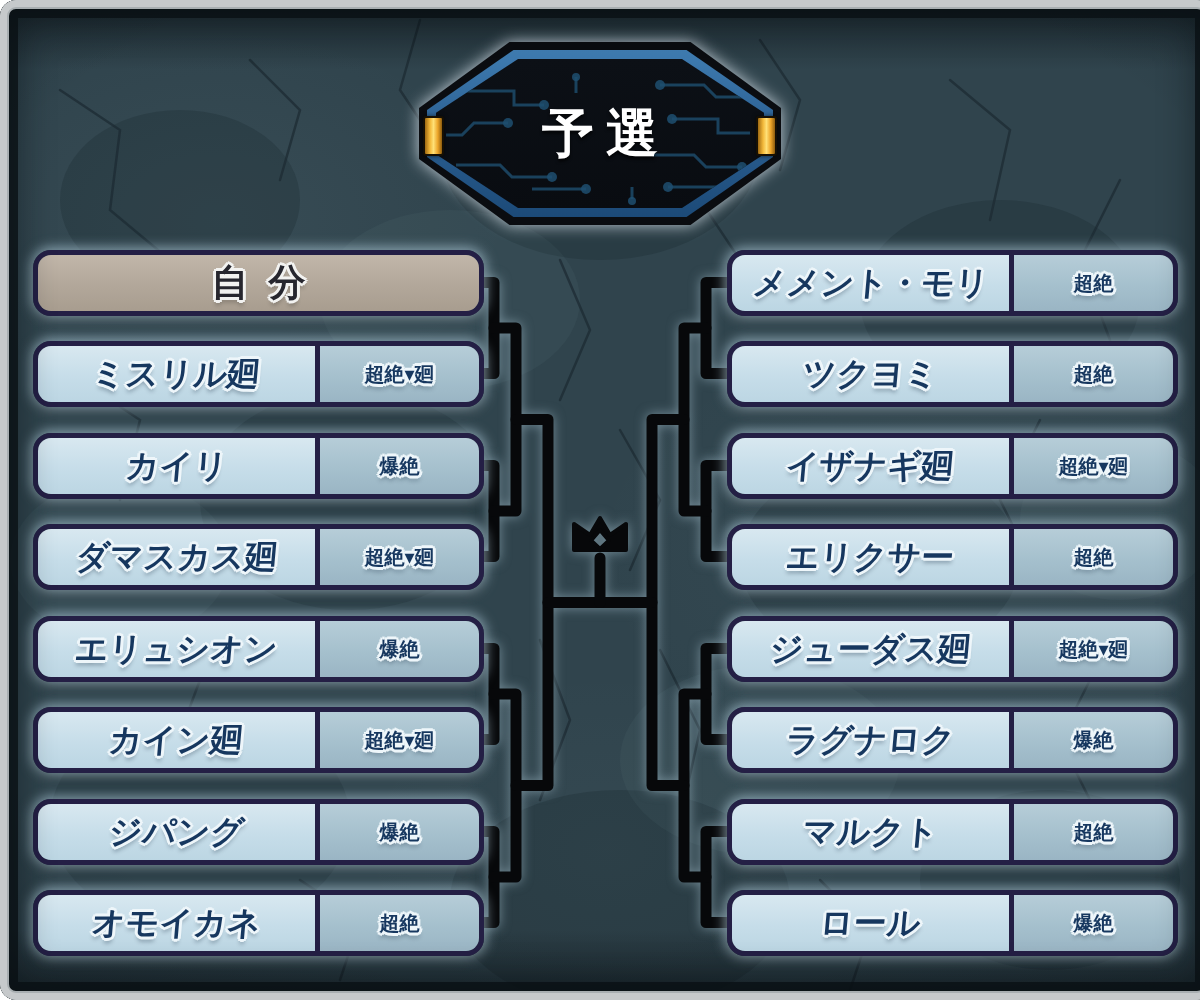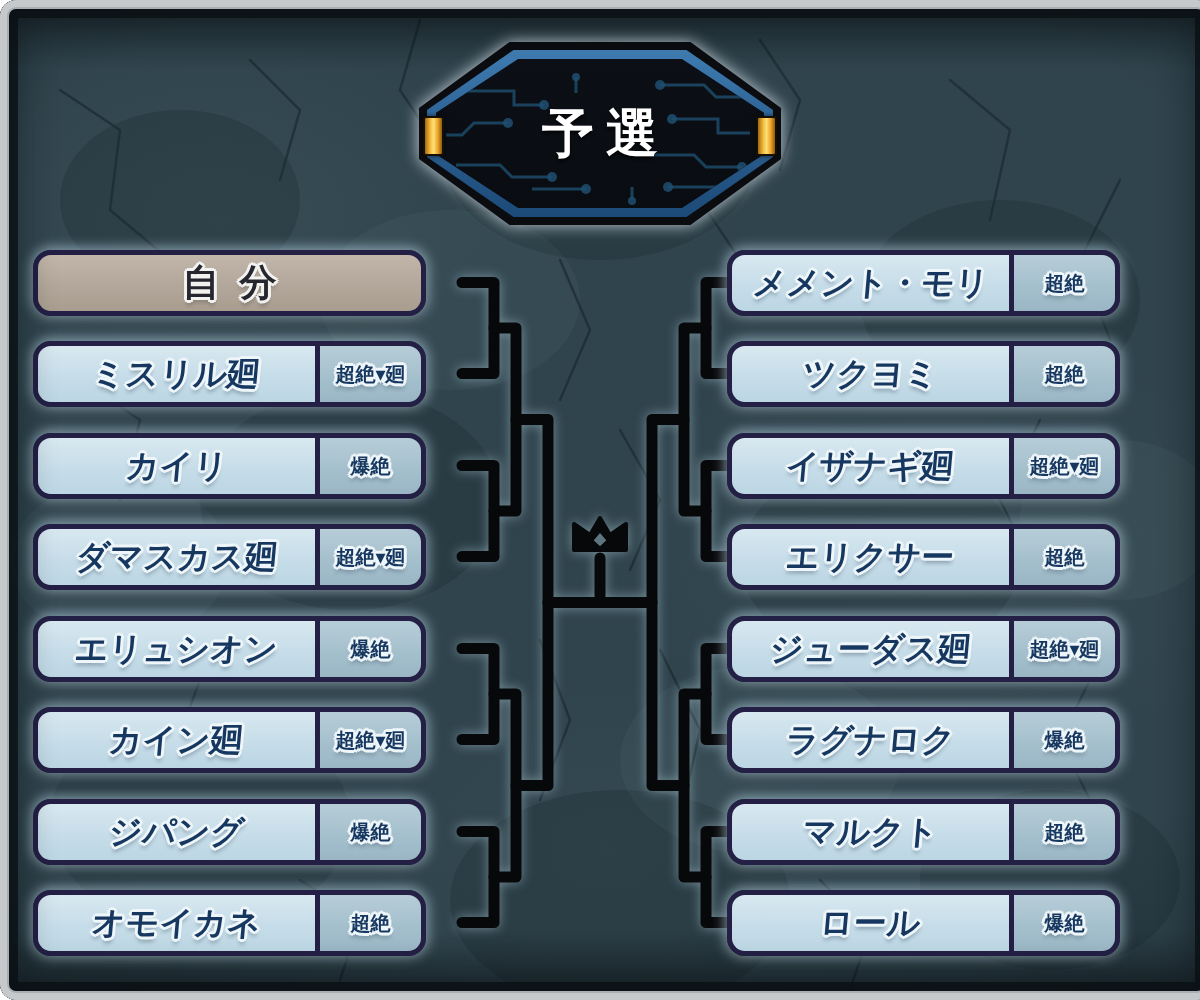--- a/index.html
+++ b/index.html
@@ -30,21 +30,21 @@
   .banner-title{position:absolute;inset:0;display:flex;align-items:center;justify-content:center;
     font-size:52px;font-weight:bold;color:#ffffff;letter-spacing:12px;text-indent:12px;
     text-shadow:0 3px 3px rgba(0,0,0,0.65);}
   .gold{position:absolute;top:50%;width:17px;height:36px;margin-top:-18px;border-radius:3px;
     background:linear-gradient(90deg,#a06a12 0%,#f3b93a 30%,#ffe076 50%,#eca428 75%,#8d5c0e 100%);
     border:2px solid #161004;box-shadow:0 0 4px rgba(0,0,0,0.6);}
   .gold-left{left:4px;}
   .gold-right{right:4px;}
 
   
-  .entry{position:absolute;width:393px;height:66px;display:flex;box-sizing:border-box;
+  .entry{position:absolute;width:451px;height:66px;display:flex;box-sizing:border-box;
     border:5px solid #241f45;border-radius:18px;overflow:hidden;z-index:5;
     box-shadow:0 0 12px 3px rgba(186,216,232,0.6), 0 6px 9px rgba(0,0,0,0.38);}
   .entry.col-left{left:33px;}
   .entry.col-right{left:727px;}
   .ename{flex:0 0 277px;display:flex;align-items:center;justify-content:center;
     background:linear-gradient(180deg,#d8e8f0 0%,#c6dde9 55%,#bcd6e3 100%);}
   .entry.full .ename{flex:1;}
   .ebadge{flex:1;display:flex;align-items:center;justify-content:center;border-left:5px solid #241f45;
     background:linear-gradient(180deg,#b6cdd8 0%,#a5c0cd 55%,#9ab5c4 100%);}
   .etext{font-weight:bold;font-size:33px;color:#16375f;white-space:nowrap;

